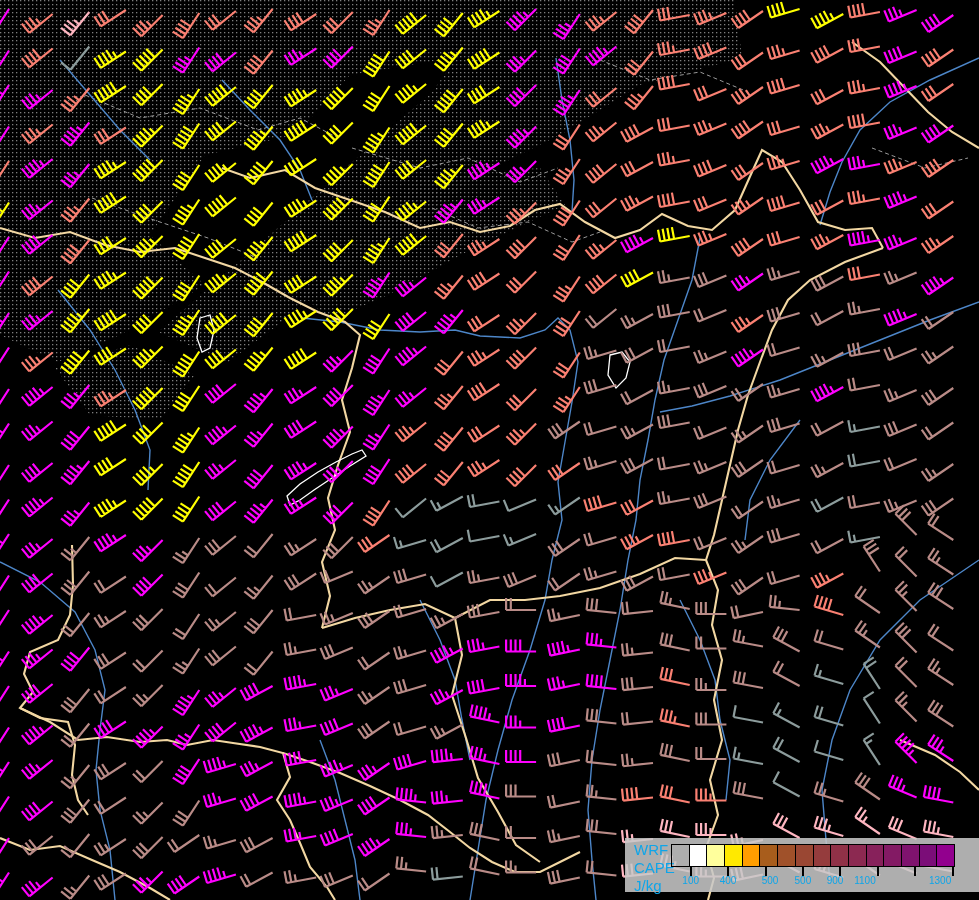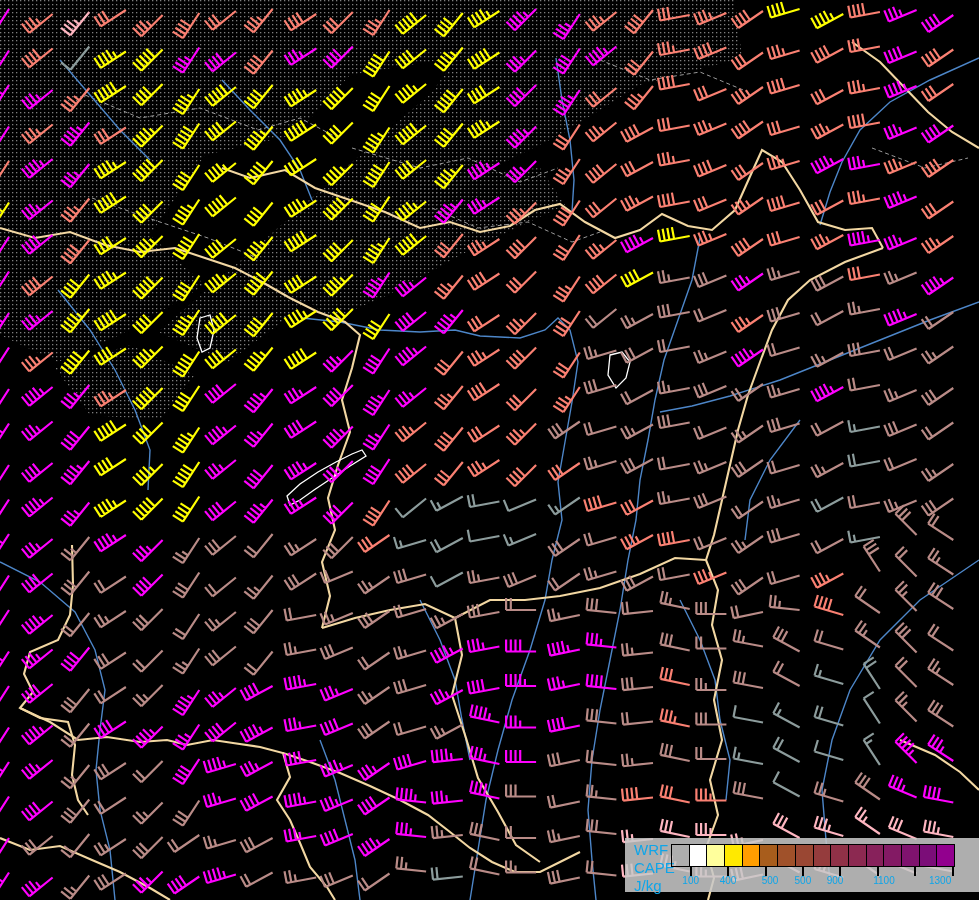--- a/index.html
+++ b/index.html
@@ -729,20 +729,20 @@
         <div class="legend-tick-label" style="left: 41.7px;">100</div>
         <div class="legend-tick" style="left: 102.1px;"></div>
         <div class="legend-tick-label" style="left: 79.1px;">400</div>
         <div class="legend-tick" style="left: 139.5px;"></div>
         <div class="legend-tick-label" style="left: 121px;">500</div>
         <div class="legend-tick" style="left: 176.9px;"></div>
         <div class="legend-tick-label" style="left: 153.9px;">500</div>
         <div class="legend-tick" style="left: 214.3px;"></div>
         <div class="legend-tick-label" style="left: 186px;">900</div>
         <div class="legend-tick" style="left: 251.7px;"></div>
-        <div class="legend-tick-label" style="left: 235px;">1100</div>
+        <div class="legend-tick-label" style="left: 216px;">1100</div>
         <div class="legend-tick" style="left: 289.1px;"></div>
         <div class="legend-tick-label" style="left: 266.1px; padding-left: 25px;">1300</div>
         <div class="legend-tick" style="left: 326.5px;"></div>
         <div class="legend-tick-label" style="left: 303.5px; margin-top: 34px;">1500</div>
       </div>
   </div>
 </div>
 
 </body></html>

